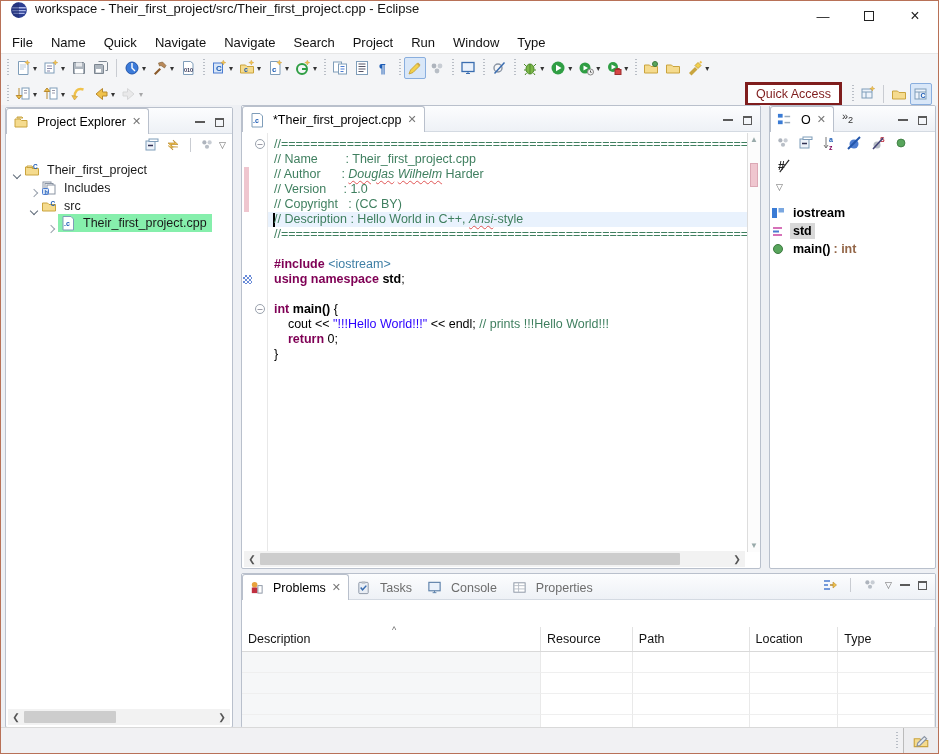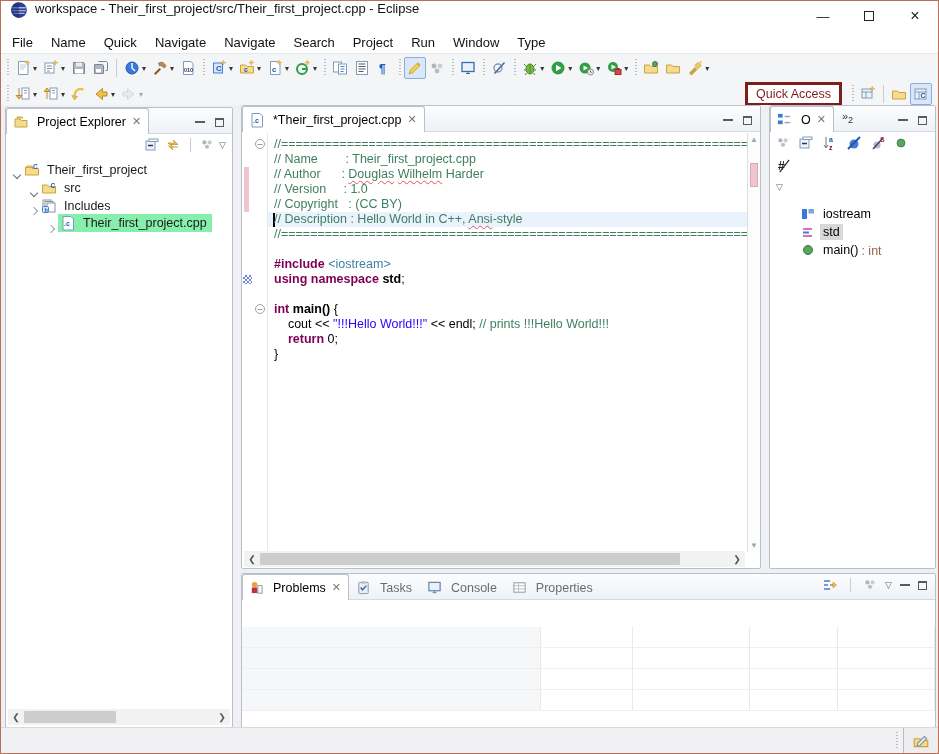--- a/index.html
+++ b/index.html
@@ -55,31 +55,31 @@
   .gutter{width:26px;background:#fff;border-right:1px solid #e8e8e8;position:relative;flex:none;}
   .diffbar{position:absolute;left:2px;width:5px;background:#efc6cf;}
   .checker{position:absolute;left:1px;width:9px;height:9px;background-color:#fff;background-image:linear-gradient(45deg,#6a8cd8 25%,transparent 25%,transparent 75%,#6a8cd8 75%),linear-gradient(45deg,#6a8cd8 25%,transparent 25%,transparent 75%,#6a8cd8 75%);background-size:4px 4px;background-position:0 0,2px 2px;}
   .fold{position:absolute;left:13px;width:10px;height:10px;border:1px solid #9aa2ad;border-radius:50%;background:#fff;color:#667;font-size:9px;line-height:8px;text-align:center;}
   .code{position:relative;flex:1;overflow:hidden;font-family:"DejaVu Sans Mono","Liberation Mono",monospace;font-size:12.5px;line-height:15px;padding:4px 0 0 6px;white-space:pre;}
   .curline{position:absolute;left:0;right:0;height:15px;background:#e9f2fd;}
   .caret{position:absolute;width:1.5px;height:14px;background:#000;}
   .cl{position:relative;height:15px;}
   .c{color:#3f7f5f;} .k{color:#7f0055;font-weight:bold;} .s{color:#2a00ff;}
   .h{color:#3f7fa5;} .p{color:#000;} .f{color:#000;font-weight:bold;}
-  .sq{text-decoration:underline;text-decoration-style:wavy;text-decoration-color:#e05555;text-decoration-thickness:1px;text-underline-offset:2px;}
+  .sq{text-decoration:underline;text-decoration-style:wavy;text-decoration-color:#e05555;text-decoration-thickness:1px;text-underline-offset:2px;font-style:italic;}
   .ovr{width:13px;flex:none;border-left:1px solid #ddd;position:relative;background:#fcfcfc;}
   .ovr .mark{position:absolute;left:2px;right:2px;height:24px;top:30px;background:#efc6cf;border:1px solid #dba8b5;}
   .sbarrow{position:absolute;left:0;right:0;text-align:center;font-size:8px;color:#9aa;}
   
   .hsb{position:absolute;left:0;bottom:0;height:16px;background:#f2f2f2;display:flex;align-items:center;}
   .hsb .arr{width:16px;text-align:center;font-size:9px;color:#555;flex:none;}
   .hsb .thumb{height:12px;background:#cdcdcd;border-radius:1px;}
   
   .olist{padding-top:6px;font-size:12.5px;}
-  .orow{display:flex;align-items:flex-end;height:18px;padding-left:30px;}
+  .orow{display:flex;align-items:center;height:18px;font-weight:bold;}
   .otype{color:#936648;}
   
   .pb-tabs{display:flex;align-items:flex-end;height:26px;}
   .items-count{font-size:12.5px;padding:4px 2px 3px 8px;border-bottom:1px solid #e5e5e5;}
   .grid{position:absolute;left:0;right:0;top:53px;bottom:0;font-size:12.5px;}
   .gh{display:flex;border-bottom:1px solid #d9d9d9;position:relative;}
   .gh .cell{padding:5px 6px;border-right:1px solid #e2e2e2;font-size:12.5px;color:#111;}
   .gr{display:flex;}
   .gr .cell{height:21px;border-right:1px solid #e9e9e9;border-bottom:1px solid #efefef;}
   .gr .cell.desc{background:#f6f7f8;}
@@ -498,41 +498,41 @@
             <span class="ticon">
               <svg viewBox="0 0 16 16" width="16" height="16">
                 <path d="M1.5 5h5l1.5 1.5H14.5V13H1.5z" fill="#f5db8e" stroke="#caa43e"></path>
                 <path d="M3 4h5l1 1.5H3z" fill="#fdf3cd" stroke="#caa43e"></path>
                 <text x="9" y="7" font-size="6.5" font-weight="bold" fill="#1b5bb5" font-family="Liberation Sans">C</text>
               </svg>
             </span>
             <span class="tlbl">Their_first_project</span>
           </div>
           <div class="trow" style="padding-left: 25px;">
-            <span class="chev open"></span>
-            <span class="ticon">
-              <svg viewBox="0 0 16 16" width="16" height="16">
-                <path d="M1.5 5h5l1.5 1.5H14.5V13H1.5z" fill="#f5db8e" stroke="#caa43e"></path>
-                <text x="9.5" y="8" font-size="6.5" font-weight="bold" fill="#1b5bb5" font-family="Liberation Sans">C</text>
-              </svg>
-            </span>
-            <span class="tlbl">src</span>
-          </div>
-          <div class="trow" style="padding-left: 25px;">
             <span class="chev closed"></span>
             <span class="ticon">
               <svg viewBox="0 0 16 16" width="16" height="16">
                 <rect x="2" y="2" width="8" height="9" fill="#fff" stroke="#8a94a3"></rect>
                 <rect x="4" y="3.5" width="8" height="9" fill="#fff" stroke="#8a94a3"></rect>
                 <rect x="6" y="5" width="8" height="9" fill="#fff" stroke="#8a94a3"></rect>
                 <rect x="1.5" y="8.5" width="6" height="6" rx="1" fill="#dbe7f7" stroke="#4a7bd0"></rect>
                 <text x="3.5" y="13.5" font-size="5.5" font-weight="bold" fill="#1b5bb5" font-family="Liberation Sans">h</text>
               </svg>
             </span>
             <span class="tlbl">Includes</span>
+          </div>
+          <div class="trow" style="padding-left: 25px;">
+            <span class="chev open"></span>
+            <span class="ticon">
+              <svg viewBox="0 0 16 16" width="16" height="16">
+                <path d="M1.5 5h5l1.5 1.5H14.5V13H1.5z" fill="#f5db8e" stroke="#caa43e"></path>
+                <text x="9.5" y="8" font-size="6.5" font-weight="bold" fill="#1b5bb5" font-family="Liberation Sans">C</text>
+              </svg>
+            </span>
+            <span class="tlbl">src</span>
           </div>
           <div class="trow" style="padding-left: 42px;">
             <span class="chev closed"></span>
             <span class="sel" style="display: inline-flex; align-items: center; padding: 1px 2px;">
               <span class="ticon">
                 <svg viewBox="0 0 16 16" width="16" height="16">
                   <path d="M3 1.5h8L13.5 4v11H3z" fill="#fff" stroke="#7f9db9"></path>
                   <text x="4" y="11" font-size="7" font-weight="bold" fill="#1b5bb5" font-family="Liberation Sans">.c</text>
                 </svg>
               </span>
@@ -747,20 +747,27 @@
                 <circle cx="11" cy="5" r="2.4" fill="#c8cdd4"></circle>
                 <circle cx="8" cy="10" r="2.4" fill="#b8bec6"></circle>
               </svg>
             </span>
           <span class="vmenu">▽</span>
           <span class="gmin"></span>
           <span class="gmax"></span>
         </span>
       </div>
       <div class="grid" id="pgrid">
+          <div class="gh">
+            <span class="cell" style="width: 300px; position: relative;">Description<span class="sortcaret" style="left: 150px;">^</span></span>
+            <span class="cell" style="width: 92px;">Resource</span>
+            <span class="cell" style="width: 117px;">Path</span>
+            <span class="cell" style="width: 89px;">Location</span>
+            <span class="cell" style="width: 97px;">Type</span>
+          </div>
           <div class="gr">
             <span class="cell desc" style="width: 300px;"></span>
             <span class="cell" style="width: 92px;"></span>
             <span class="cell" style="width: 117px;"></span>
             <span class="cell" style="width: 89px;"></span>
             <span class="cell" style="width: 97px;"></span>
           </div>
           <div class="gr">
             <span class="cell desc" style="width: 300px;"></span>
             <span class="cell" style="width: 92px;"></span>

